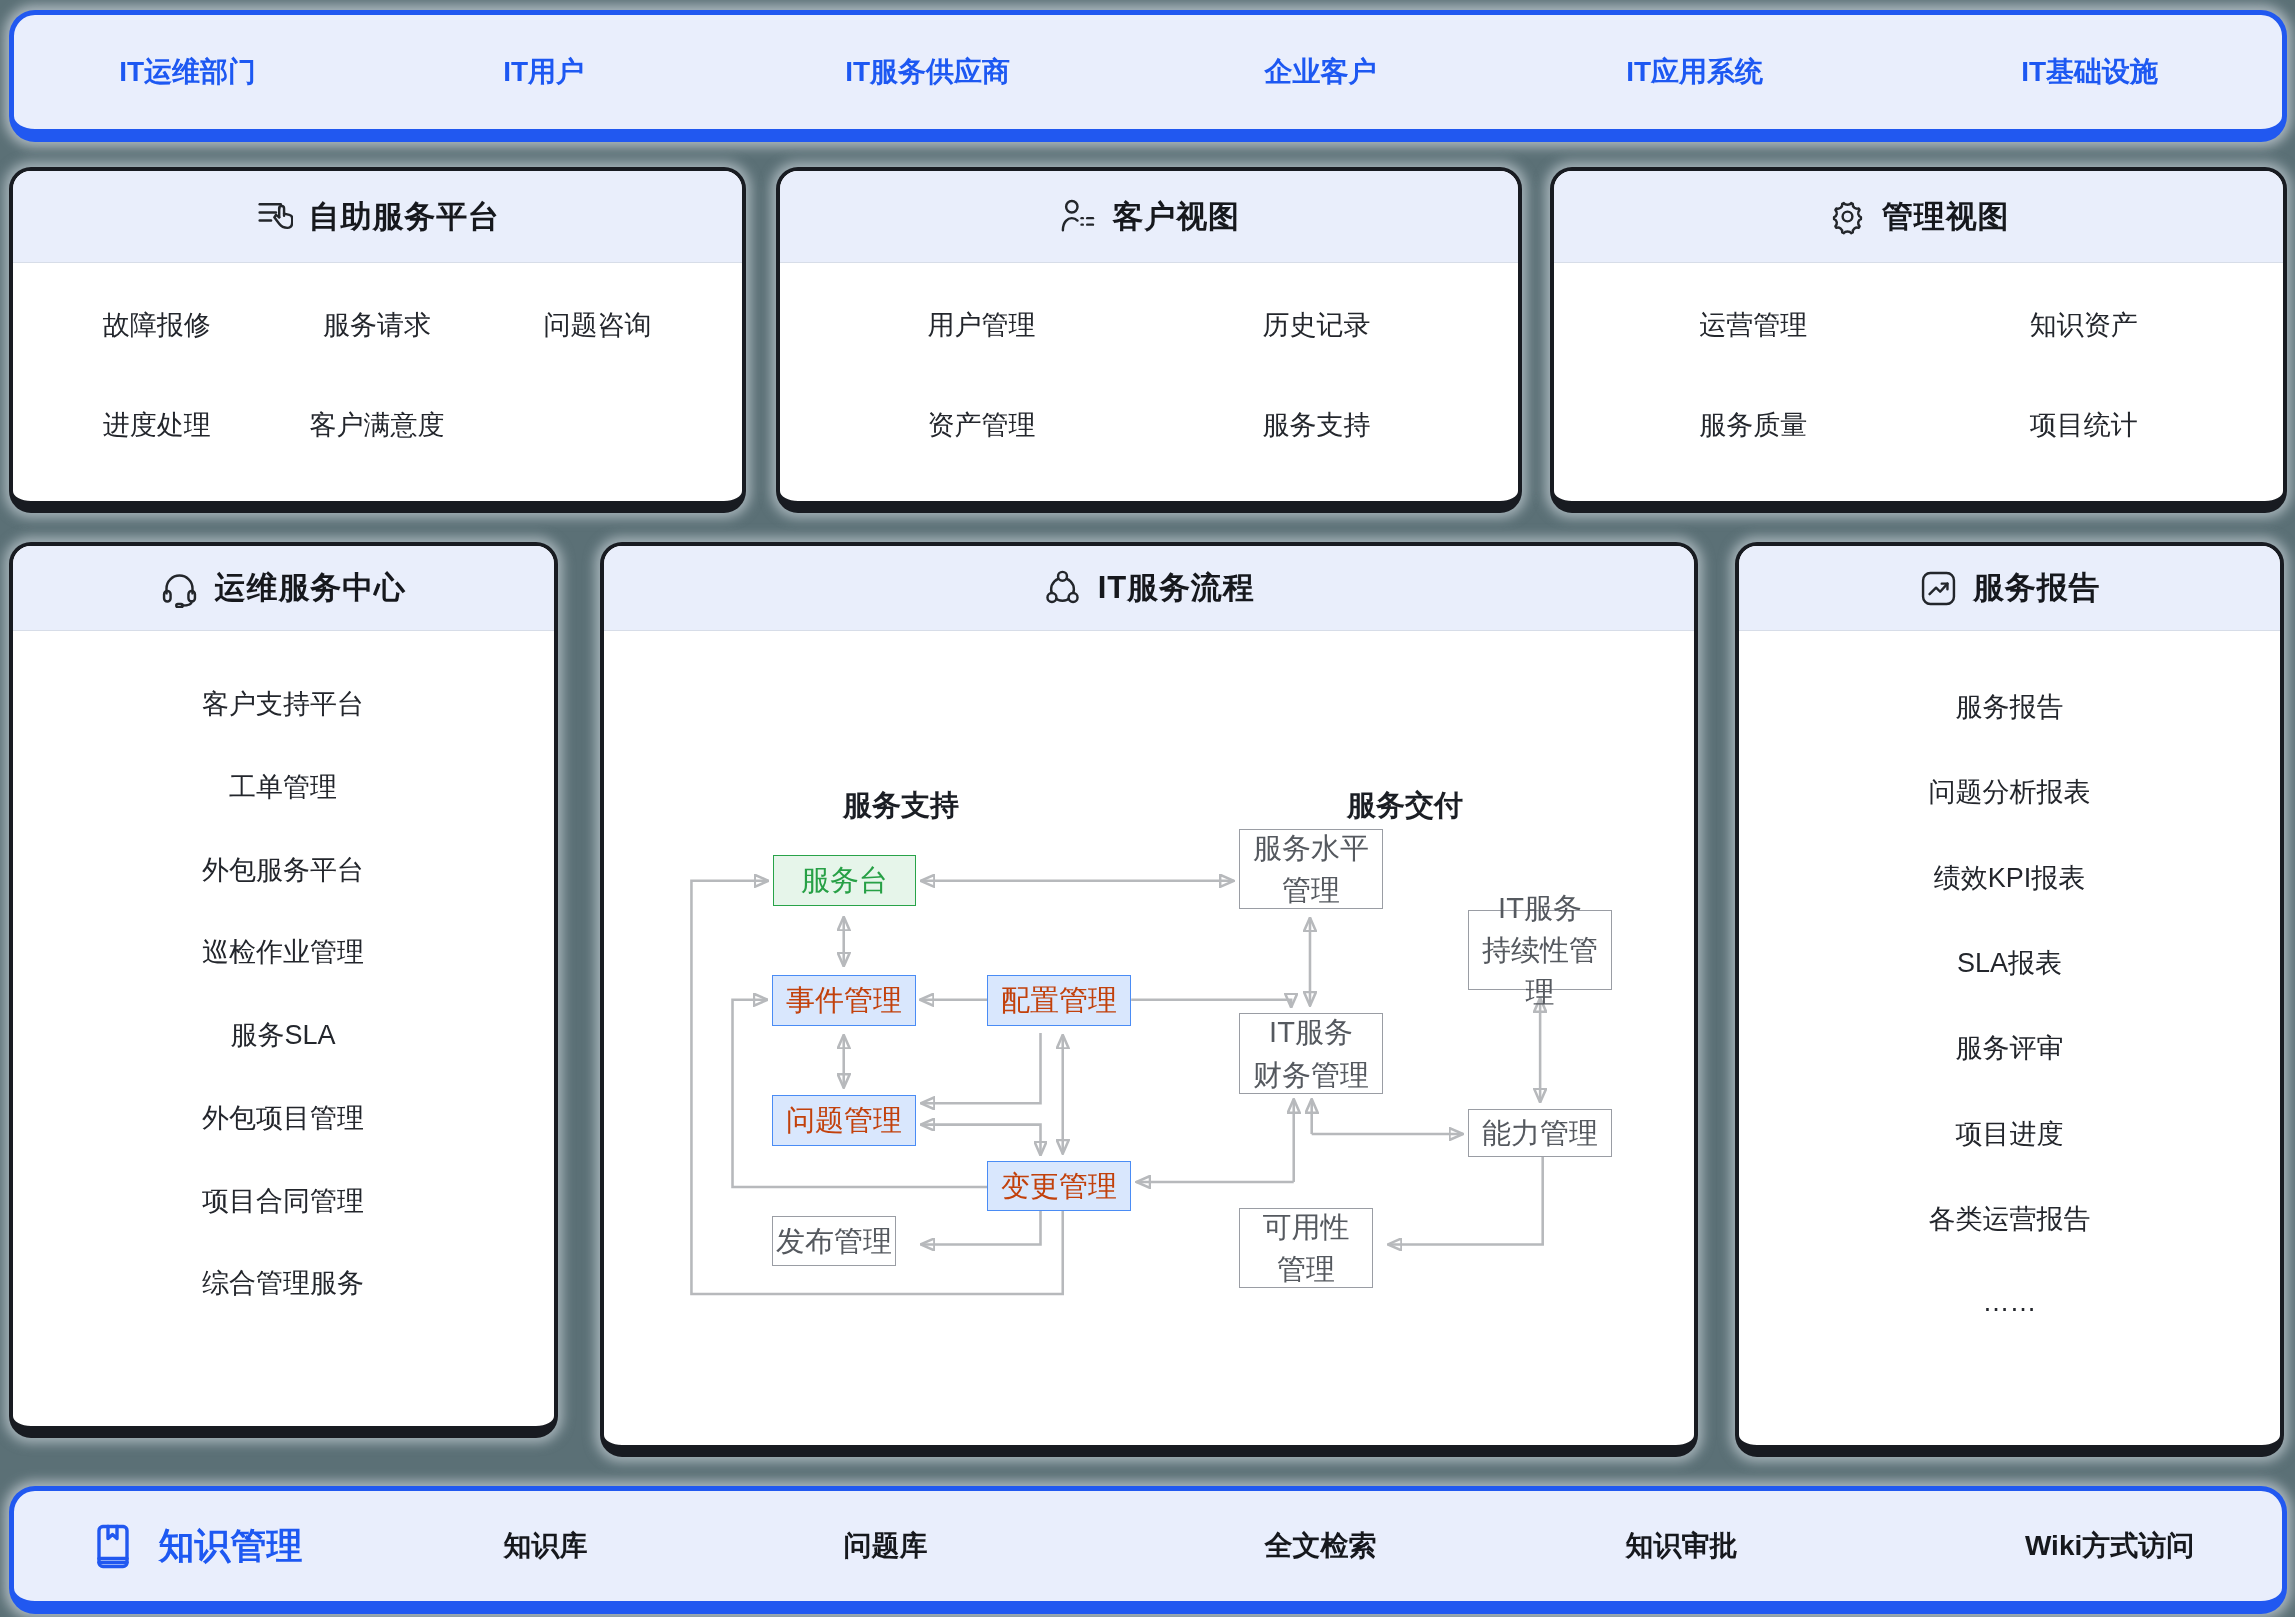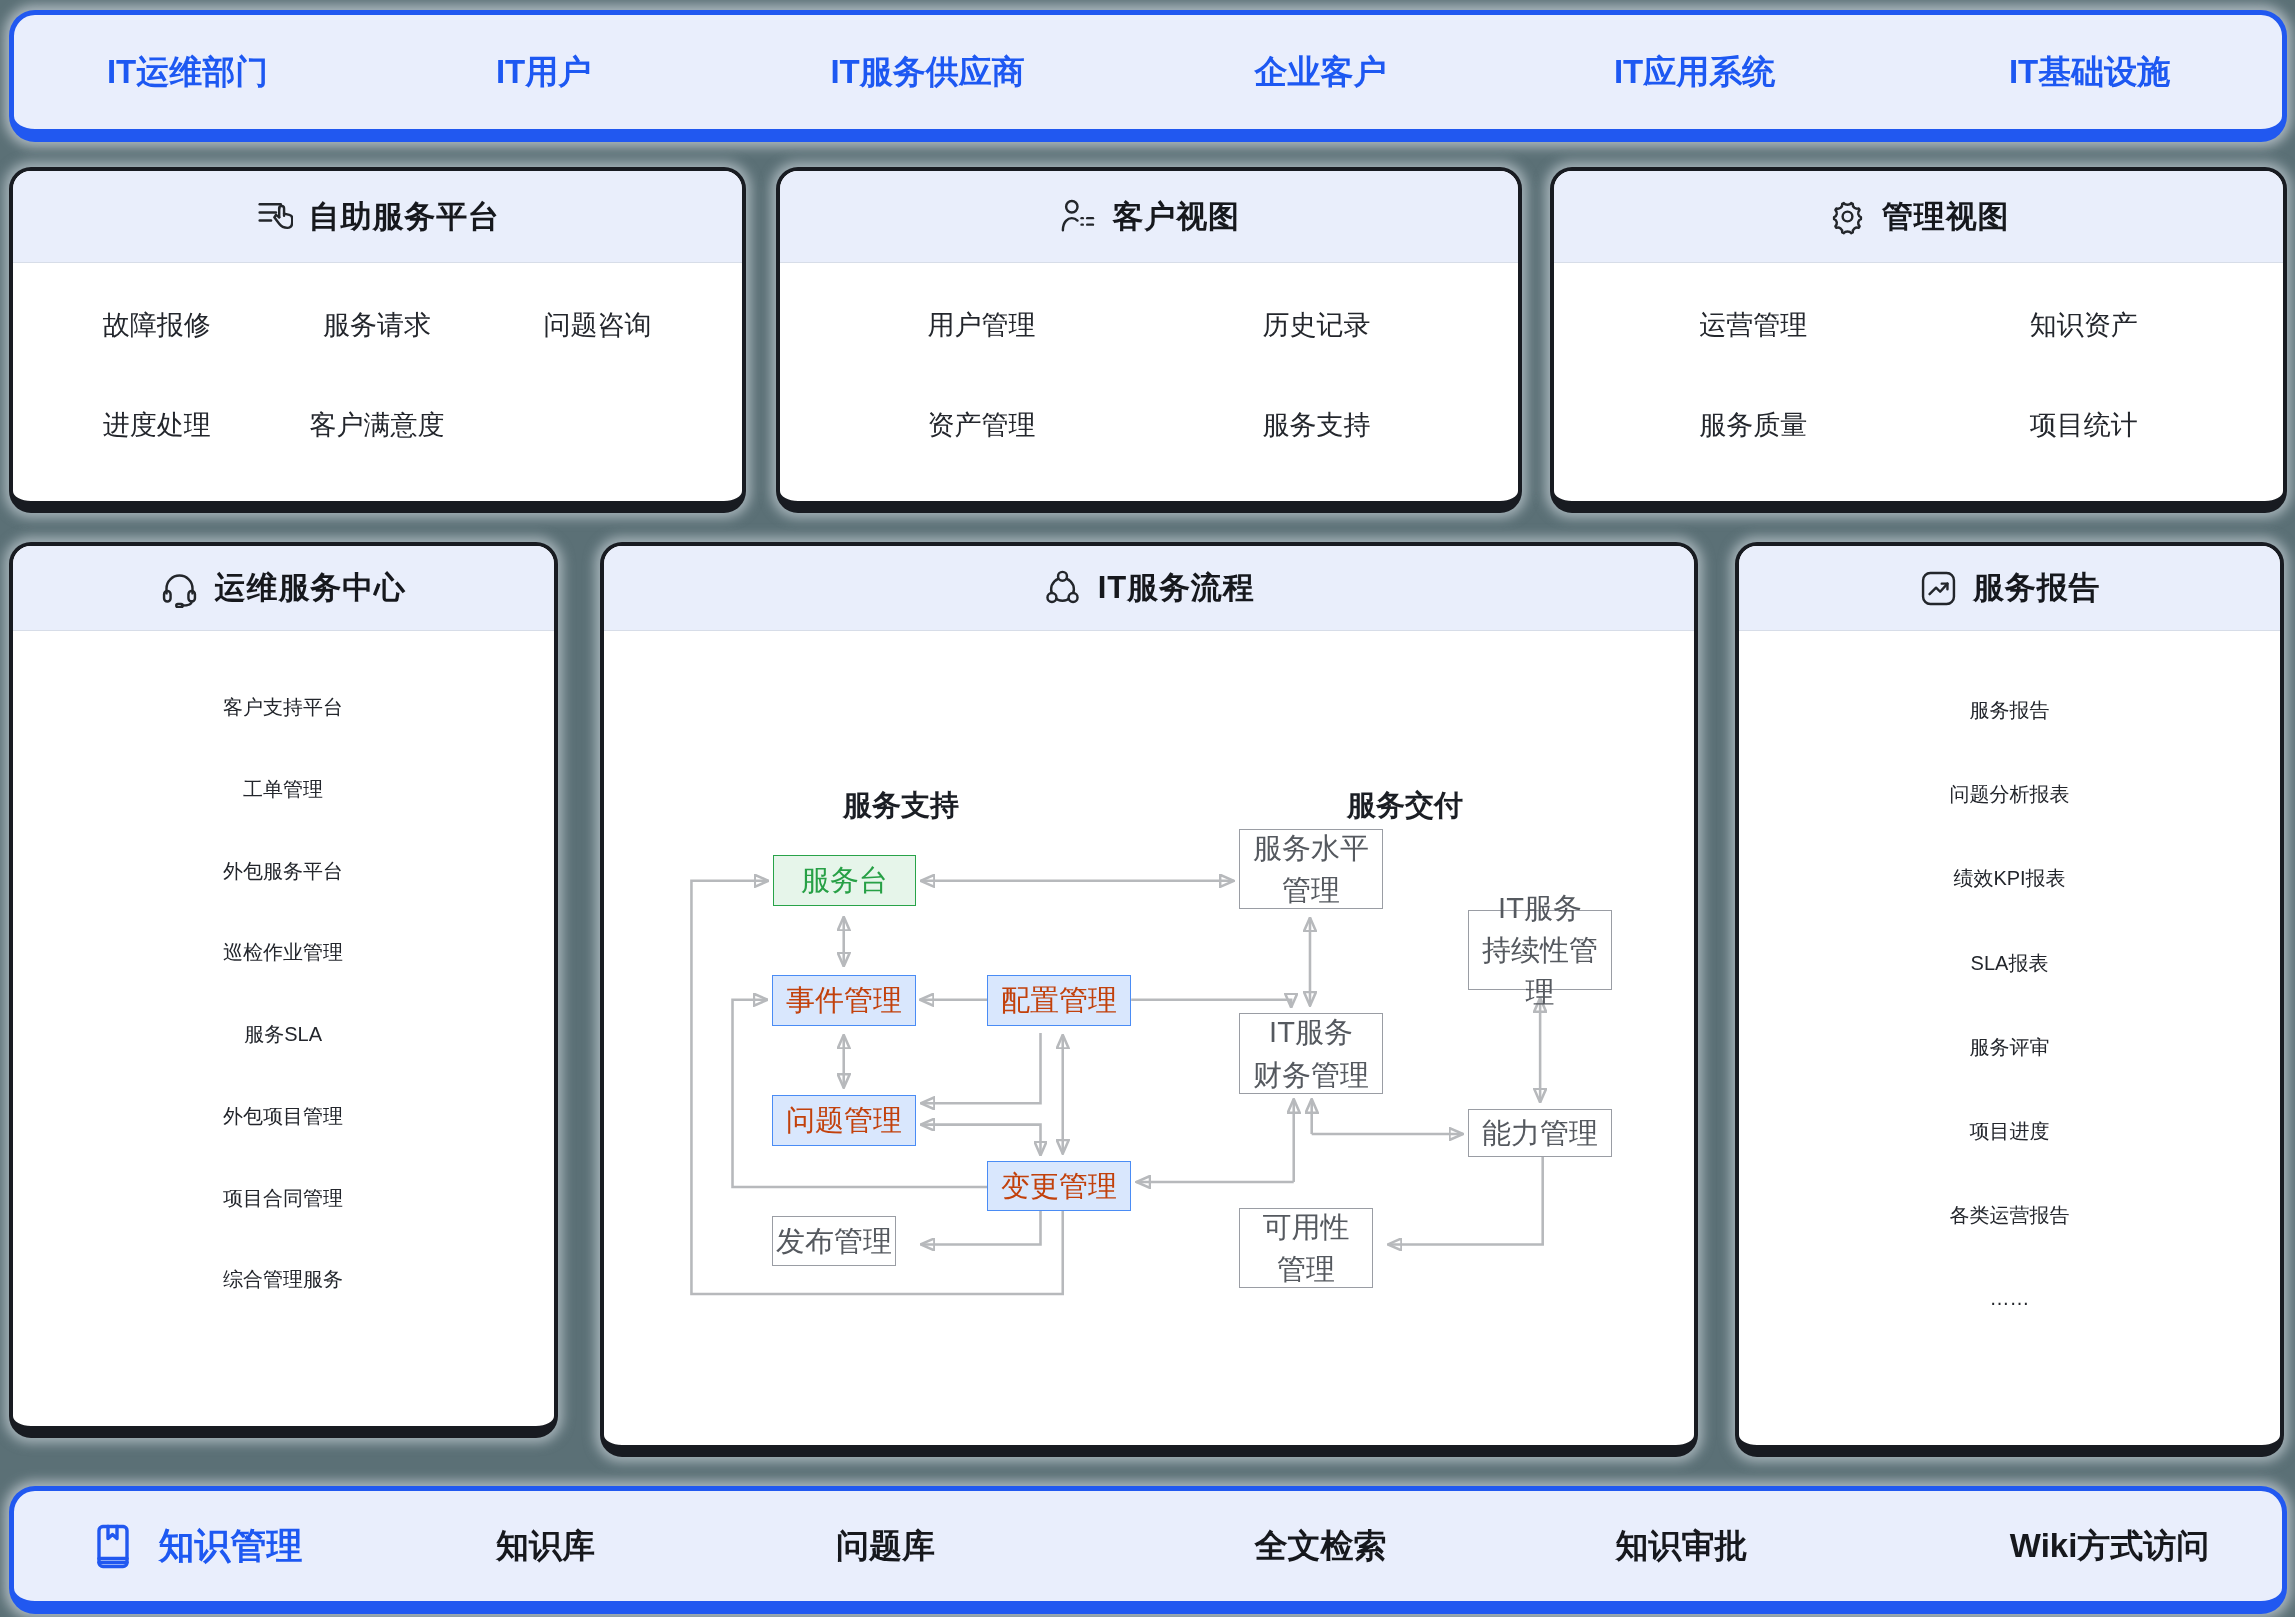--- a/index.html
+++ b/index.html
@@ -27,21 +27,21 @@
   }
   .panel-title{font-size:31px;font-weight:bold;color:#16181d;letter-spacing:0.9px;}
   .hicon{flex:0 0 auto;}
   .hicon svg{display:block;stroke:#23262b;stroke-width:3;fill:none;
     stroke-linecap:round;stroke-linejoin:round;}
   
   #top-bar{top:10.3px;height:132px;}
   #bottom-bar{top:1486px;height:128px;}
   .bar-item{
     position:absolute;top:50%;transform:translate(-50%,-50%);
-    font-size:33px;font-weight:bold;color:#1d58f2;white-space:nowrap;
+    font-size:28px;font-weight:bold;color:#1d58f2;white-space:nowrap;
   }
   #bottom-bar .bar-item{color:#16181d;}
   #km-group{
     position:absolute;left:75px;top:50%;transform:translateY(-50%);
     display:flex;align-items:center;gap:22px;
   }
   #km-group .km-title{font-size:36px;font-weight:bold;color:#1d58f2;white-space:nowrap;}
   #km-group svg{display:block;stroke:#2158f0;stroke-width:3.4;fill:none;
     stroke-linecap:round;stroke-linejoin:round;}
   
@@ -55,21 +55,21 @@
   .g3{grid-template-columns:repeat(3,1fr);grid-template-rows:1fr 1fr;}
   .g2{grid-template-columns:repeat(2,1fr);grid-template-rows:1fr 1fr;}
   .card-item{font-size:27px;color:#23262c;white-space:nowrap;}
   
   #panel-ops{left:8.6px;top:542px;width:549px;height:896px;}
   #panel-flow{left:600px;top:542px;width:1098px;height:915px;}
   #panel-report{left:1735px;top:542px;width:549px;height:915px;}
   #panel-ops .panel-header,#panel-flow .panel-header,#panel-report .panel-header{height:84px;}
   .vlist{height:calc(100% - 86px);display:flex;flex-direction:column;
     justify-content:space-evenly;align-items:center;padding:8.6px 0 77px;box-sizing:border-box;}
-  .vlist .list-item{font-size:20px;color:#23262c;white-space:nowrap;}
+  .vlist .list-item{font-size:27px;color:#23262c;white-space:nowrap;}
   
   .flow-body{position:relative;height:calc(100% - 86px);}
   .flow-group-label{position:absolute;transform:translate(-50%,-50%);
     font-size:29px;font-weight:bold;color:#1b1e24;white-space:nowrap;}
   #lbl-support{left:297px;top:175px;}
   #lbl-delivery{left:801px;top:175px;}
   .fnode{
     position:absolute;box-sizing:border-box;display:flex;align-items:center;justify-content:center;
     text-align:center;font-size:29px;line-height:1.45;white-space:pre-line;
     background:#ffffff;border:1.7px solid #9a9da4;color:#55595f;

